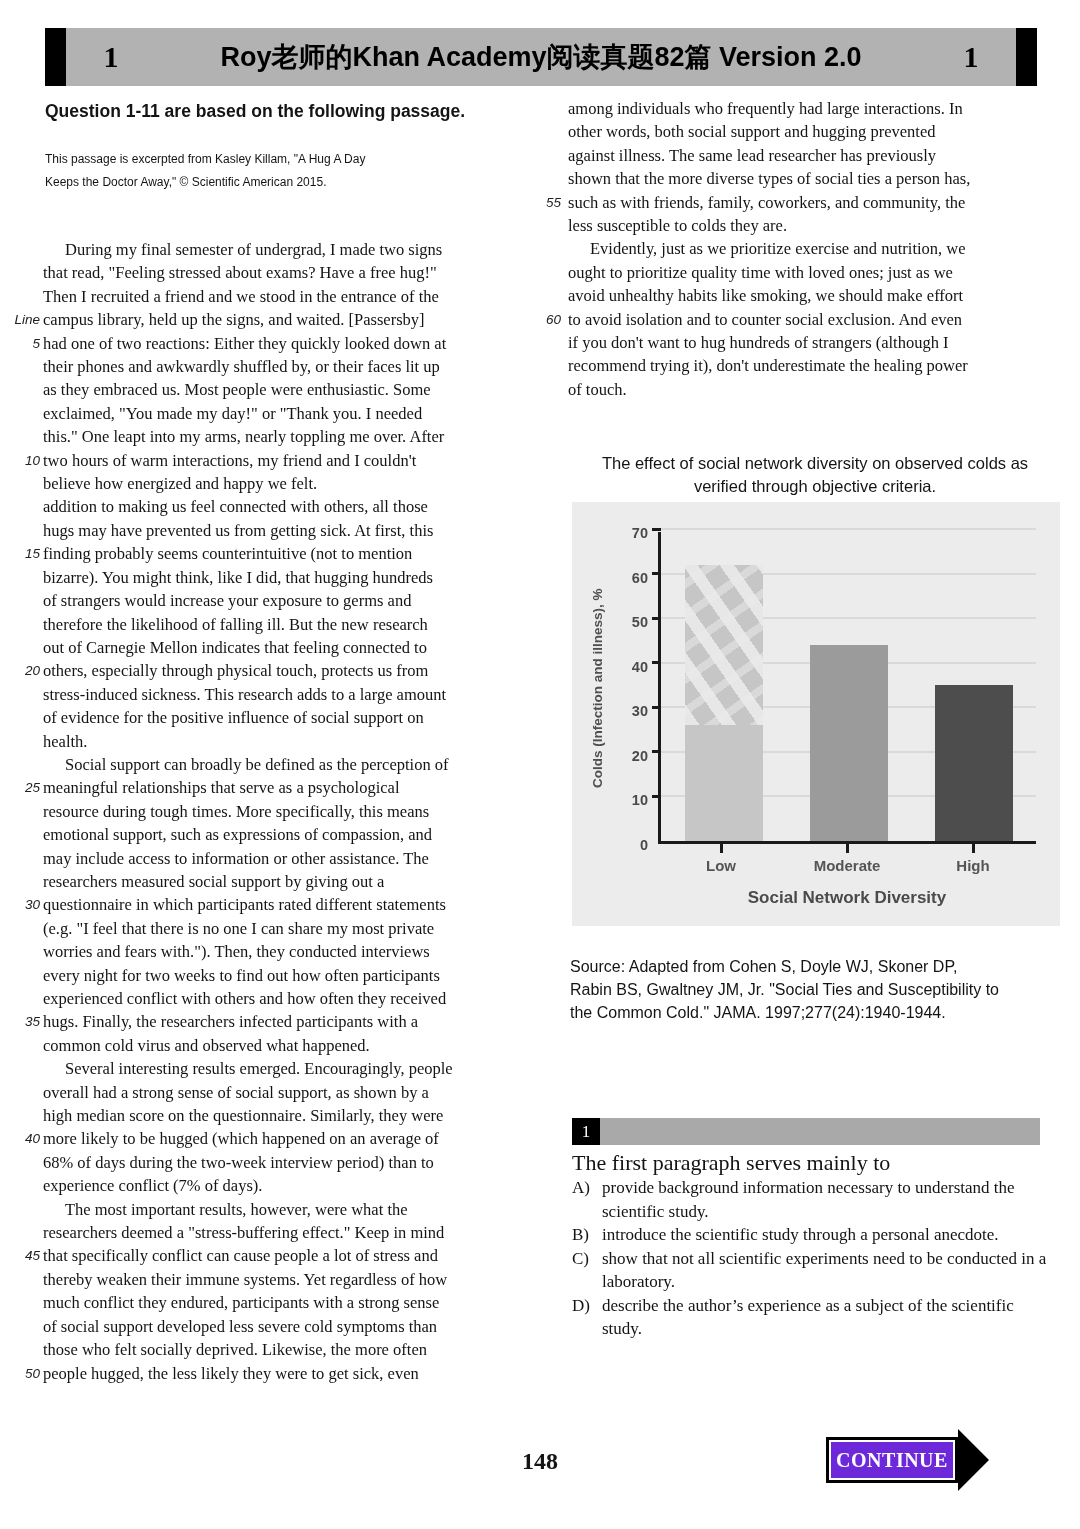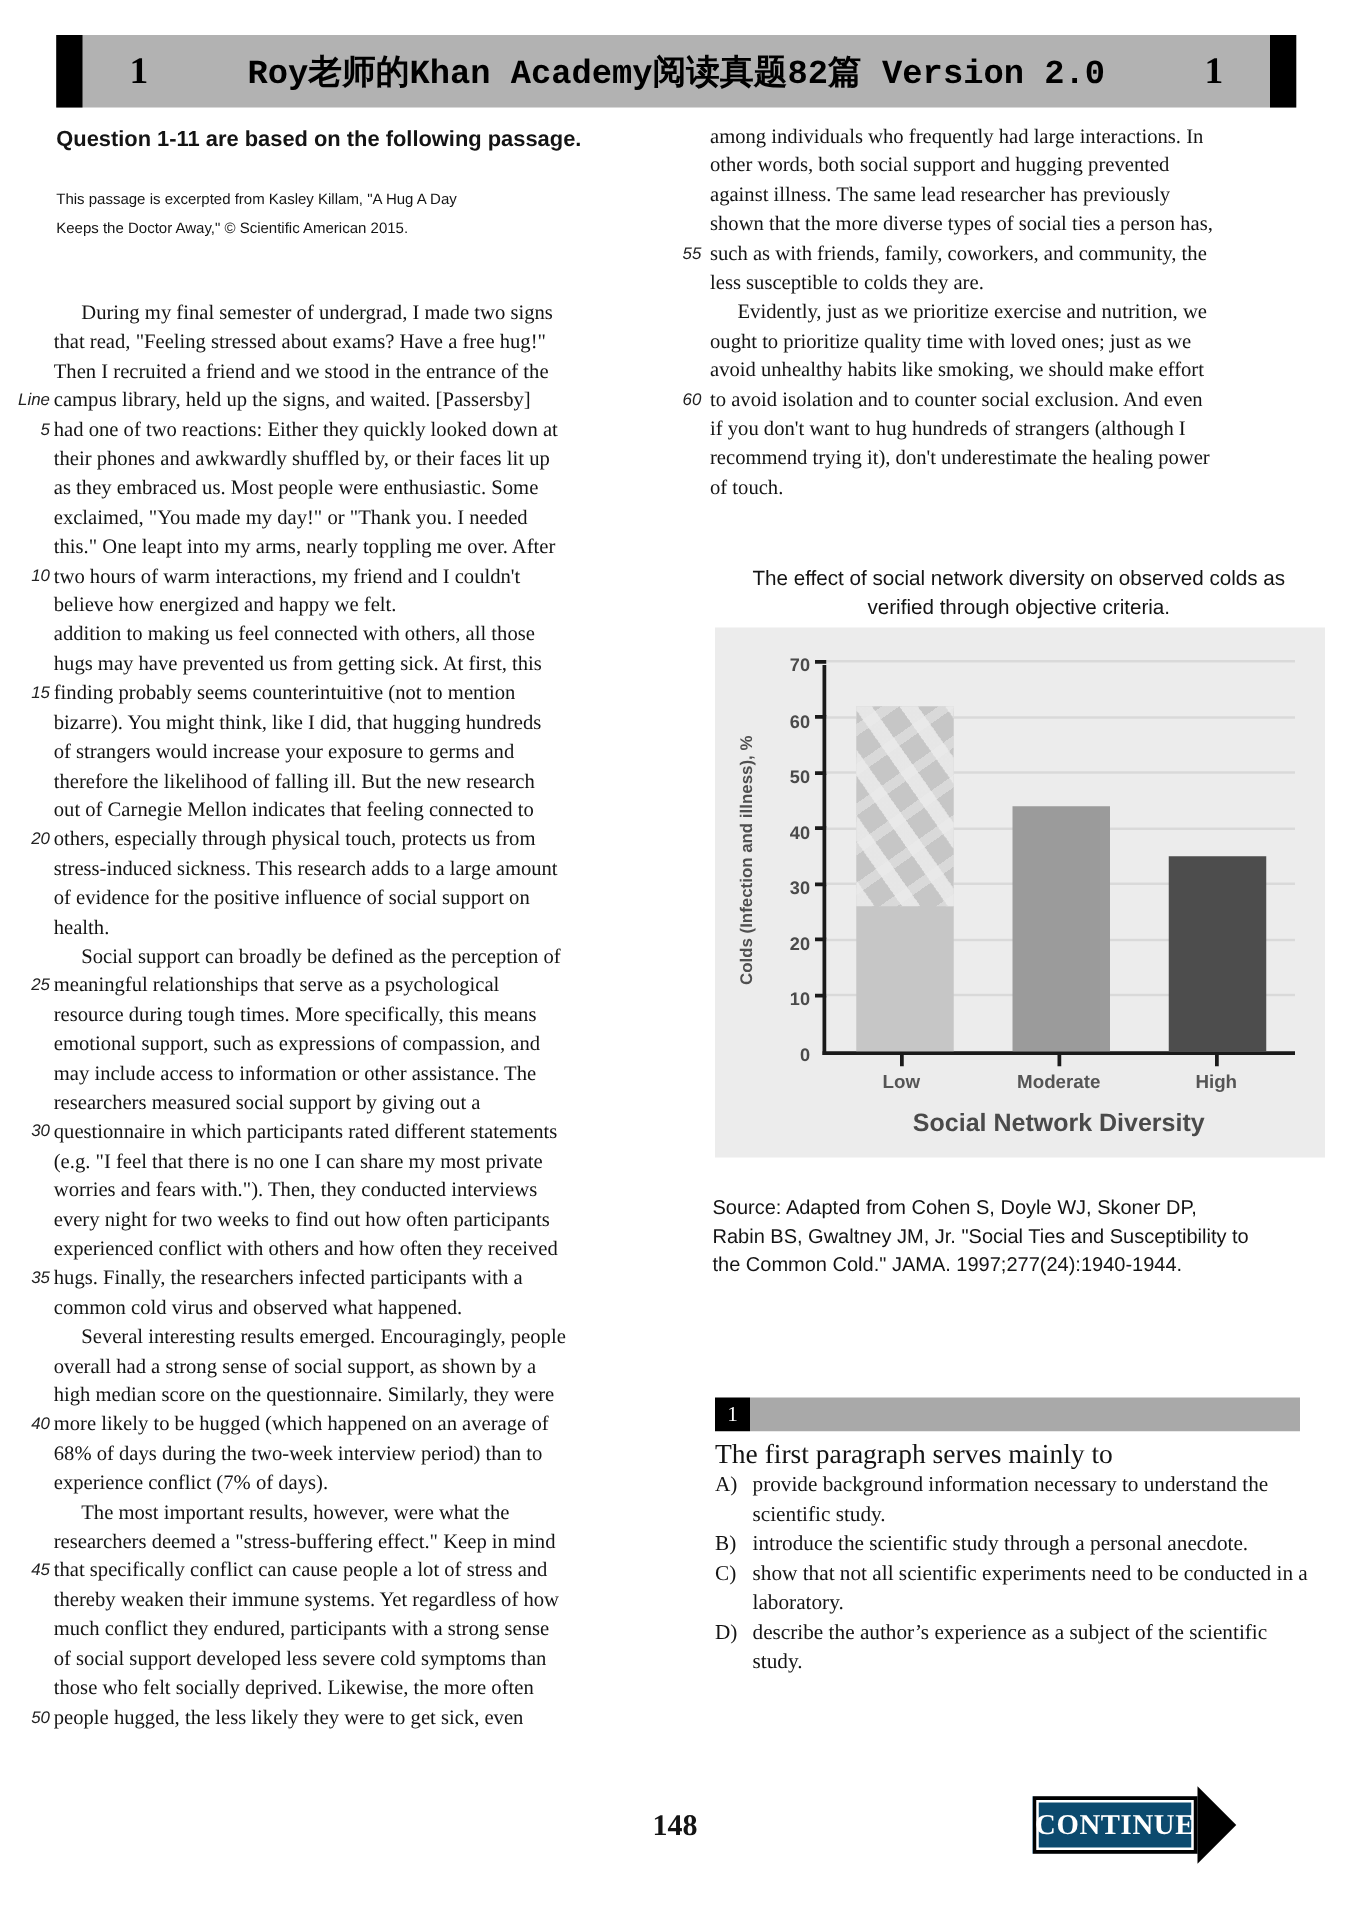--- a/index.html
+++ b/index.html
@@ -4,21 +4,21 @@
 <style>
   * { margin:0; padding:0; box-sizing:border-box; }
   html,body { width:1080px; height:1529px; background:#fff; color:#141414; }
   body { position:relative; font-family:"Liberation Serif", serif; overflow:hidden; }
 
   
   .header { position:absolute; left:45px; top:28px; width:992px; height:58px;
             background:#b2b2b2; display:flex; align-items:center; }
   .header .corner { width:21px; height:58px; background:#000; flex:none; }
   .header .hnum { font-family:"Liberation Serif", serif; font-weight:bold; font-size:30px; color:#000; width:90px; text-align:center; flex:none; }
-  .header .htitle { flex:1; text-align:center; font-family:Liberation Mono, monospace; font-weight:bold; font-size:27px; color:#000; }
+  .header .htitle { flex:1; text-align:center; font-family:Liberation Sans, sans-serif; font-weight:bold; font-size:27px; color:#000; }
 
   
   .q-range { position:absolute; left:45px; top:101px; width:500px;
              font-family:"Liberation Sans", sans-serif; font-weight:bold; font-size:17.5px; }
   .excerpt-note { position:absolute; left:45px; top:148px; width:500px;
              font-family:"Liberation Sans", sans-serif; font-size:12px; line-height:23px; }
 
   .passage { position:absolute; }
   .passage-left  { left:10px; top:238px; width:535px; }
   .passage-right { left:546px; top:97px;  width:534px; }
@@ -53,43 +53,43 @@
   .bar.wm::after { content:""; position:absolute; top:0; left:0; right:0; height:58%;
           background:repeating-linear-gradient(55deg, rgba(236,236,236,.85) 0 12px, transparent 12px 30px),
                      repeating-linear-gradient(-35deg, rgba(236,236,236,.5) 0 8px, transparent 8px 26px); }
   .xticks { display:flex; justify-content:space-around; height:9px; }
   .xticks div { width:78px; display:flex; justify-content:center; }
   .xticks i { display:block; width:3px; height:9px; background:#1a1a1a; }
   .xlabels { display:flex; justify-content:space-around; margin-top:4px; }
   .xlabels span { width:78px; text-align:center; font-family:"Liberation Sans", sans-serif;
                   font-weight:bold; font-size:15px; color:#555; }
   .x-axis-title { text-align:center; margin-top:14px; font-family:"Liberation Sans", sans-serif;
-                  font-weight:bold; font-size:20px; color:#4a4a4a; }
+                  font-weight:bold; font-size:17px; color:#4a4a4a; }
 
   .fig-source { position:absolute; left:570px; top:955px; width:486px;
                 font-family:"Liberation Sans", sans-serif; font-size:16px; line-height:23px; }
 
   
   .q-bar { position:absolute; left:572px; top:1118px; width:468px; height:27px; display:flex; }
   .q-bar .qnum { width:28px; height:27px; background:#000; color:#fff; font-family:"Liberation Serif", serif;
                  font-size:17px; display:flex; align-items:center; justify-content:center; flex:none; }
   .q-bar .qfill { flex:1; background:#a9a9a9; }
   .q-stem { position:absolute; left:572px; top:1150px; width:480px; font-size:22px; }
   .choices { position:absolute; left:572px; top:1176px; width:482px; }
   .choice { display:flex; line-height:23.5px; font-size:17px; }
   .choice .letter { width:30px; flex:none; }
   .choice .ctext { flex:1; }
 
   
   .page-num { position:absolute; left:0; top:1448px; width:1080px; text-align:center;
               font-weight:bold; font-size:24px; }
-  .continue { position:absolute; right:122px; top:1437px; width:132px; height:46px; background:#0c4a6e;
+  .continue { position:absolute; right:122px; top:1437px; width:132px; height:46px; background:#6d28d9;
               box-shadow: inset 0 0 0 3px #000, inset 0 0 0 5px #fff;
               display:flex; align-items:center; justify-content:center;
-              color:#fff; font-family:"Liberation Serif", serif; font-weight:bold; font-size:23px; letter-spacing:.5px; }
+              color:#fff; font-family:"Liberation Serif", serif; font-weight:bold; font-size:20px; letter-spacing:.5px; }
   .continue .head { position:absolute; right:-31px; top:50%; transform:translateY(-50%);
               width:0; height:0; border-left:31px solid #000;
               border-top:31px solid transparent; border-bottom:31px solid transparent; }
 </style>
 </head>
 <body>
 
 <div class="header">
   <div class="corner"></div>
   <div class="hnum">1</div>

